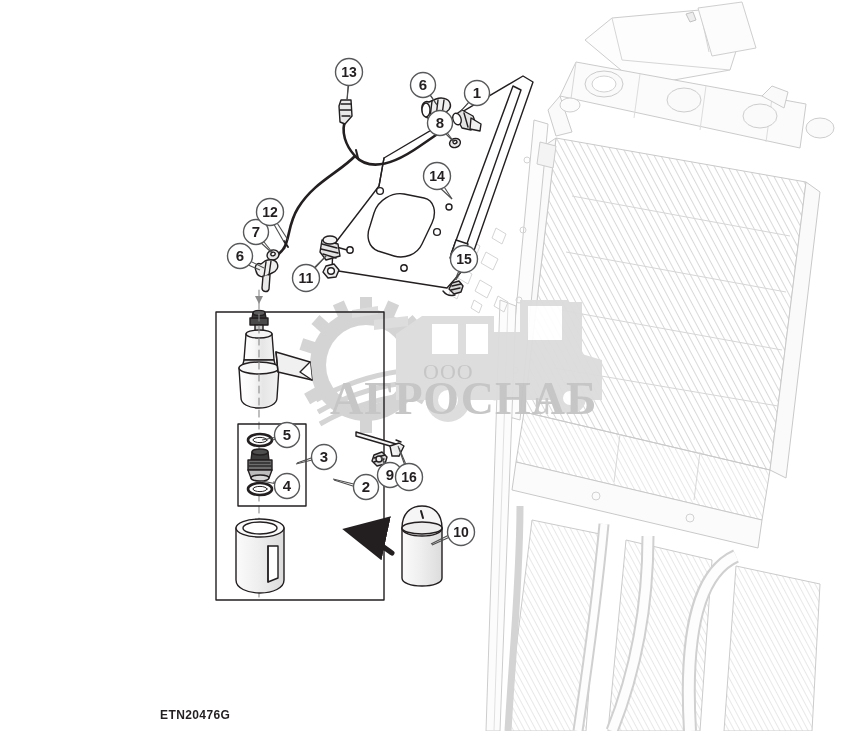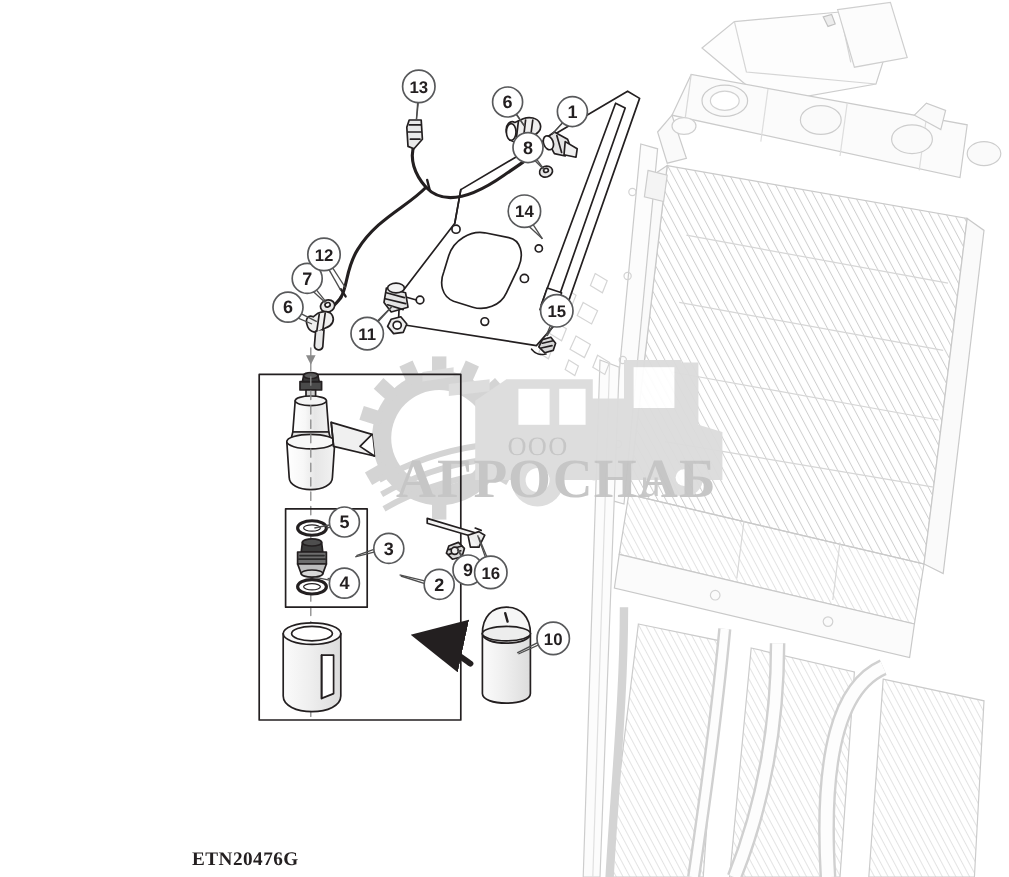--- a/index.html
+++ b/index.html
@@ -22,22 +22,22 @@
     position: absolute;
     left: 0;
     top: 0;
     width: 841px;
     height: 731px;
   }
   .partnum {
     position: absolute;
     left: 160px;
     top: 708px;
-    font-family: Liberation Serif, serif;
-    font-size: 16px;
+    font-family: Liberation Sans, sans-serif;
+    font-size: 12px;
     font-weight: bold;
     color: #231f20;
     letter-spacing: 0.4px;
     white-space: nowrap;
   }
   .wm-letter {
     position: absolute;
     left: 534px;
     top: 390px;
     font-family: "Liberation Sans", sans-serif;

